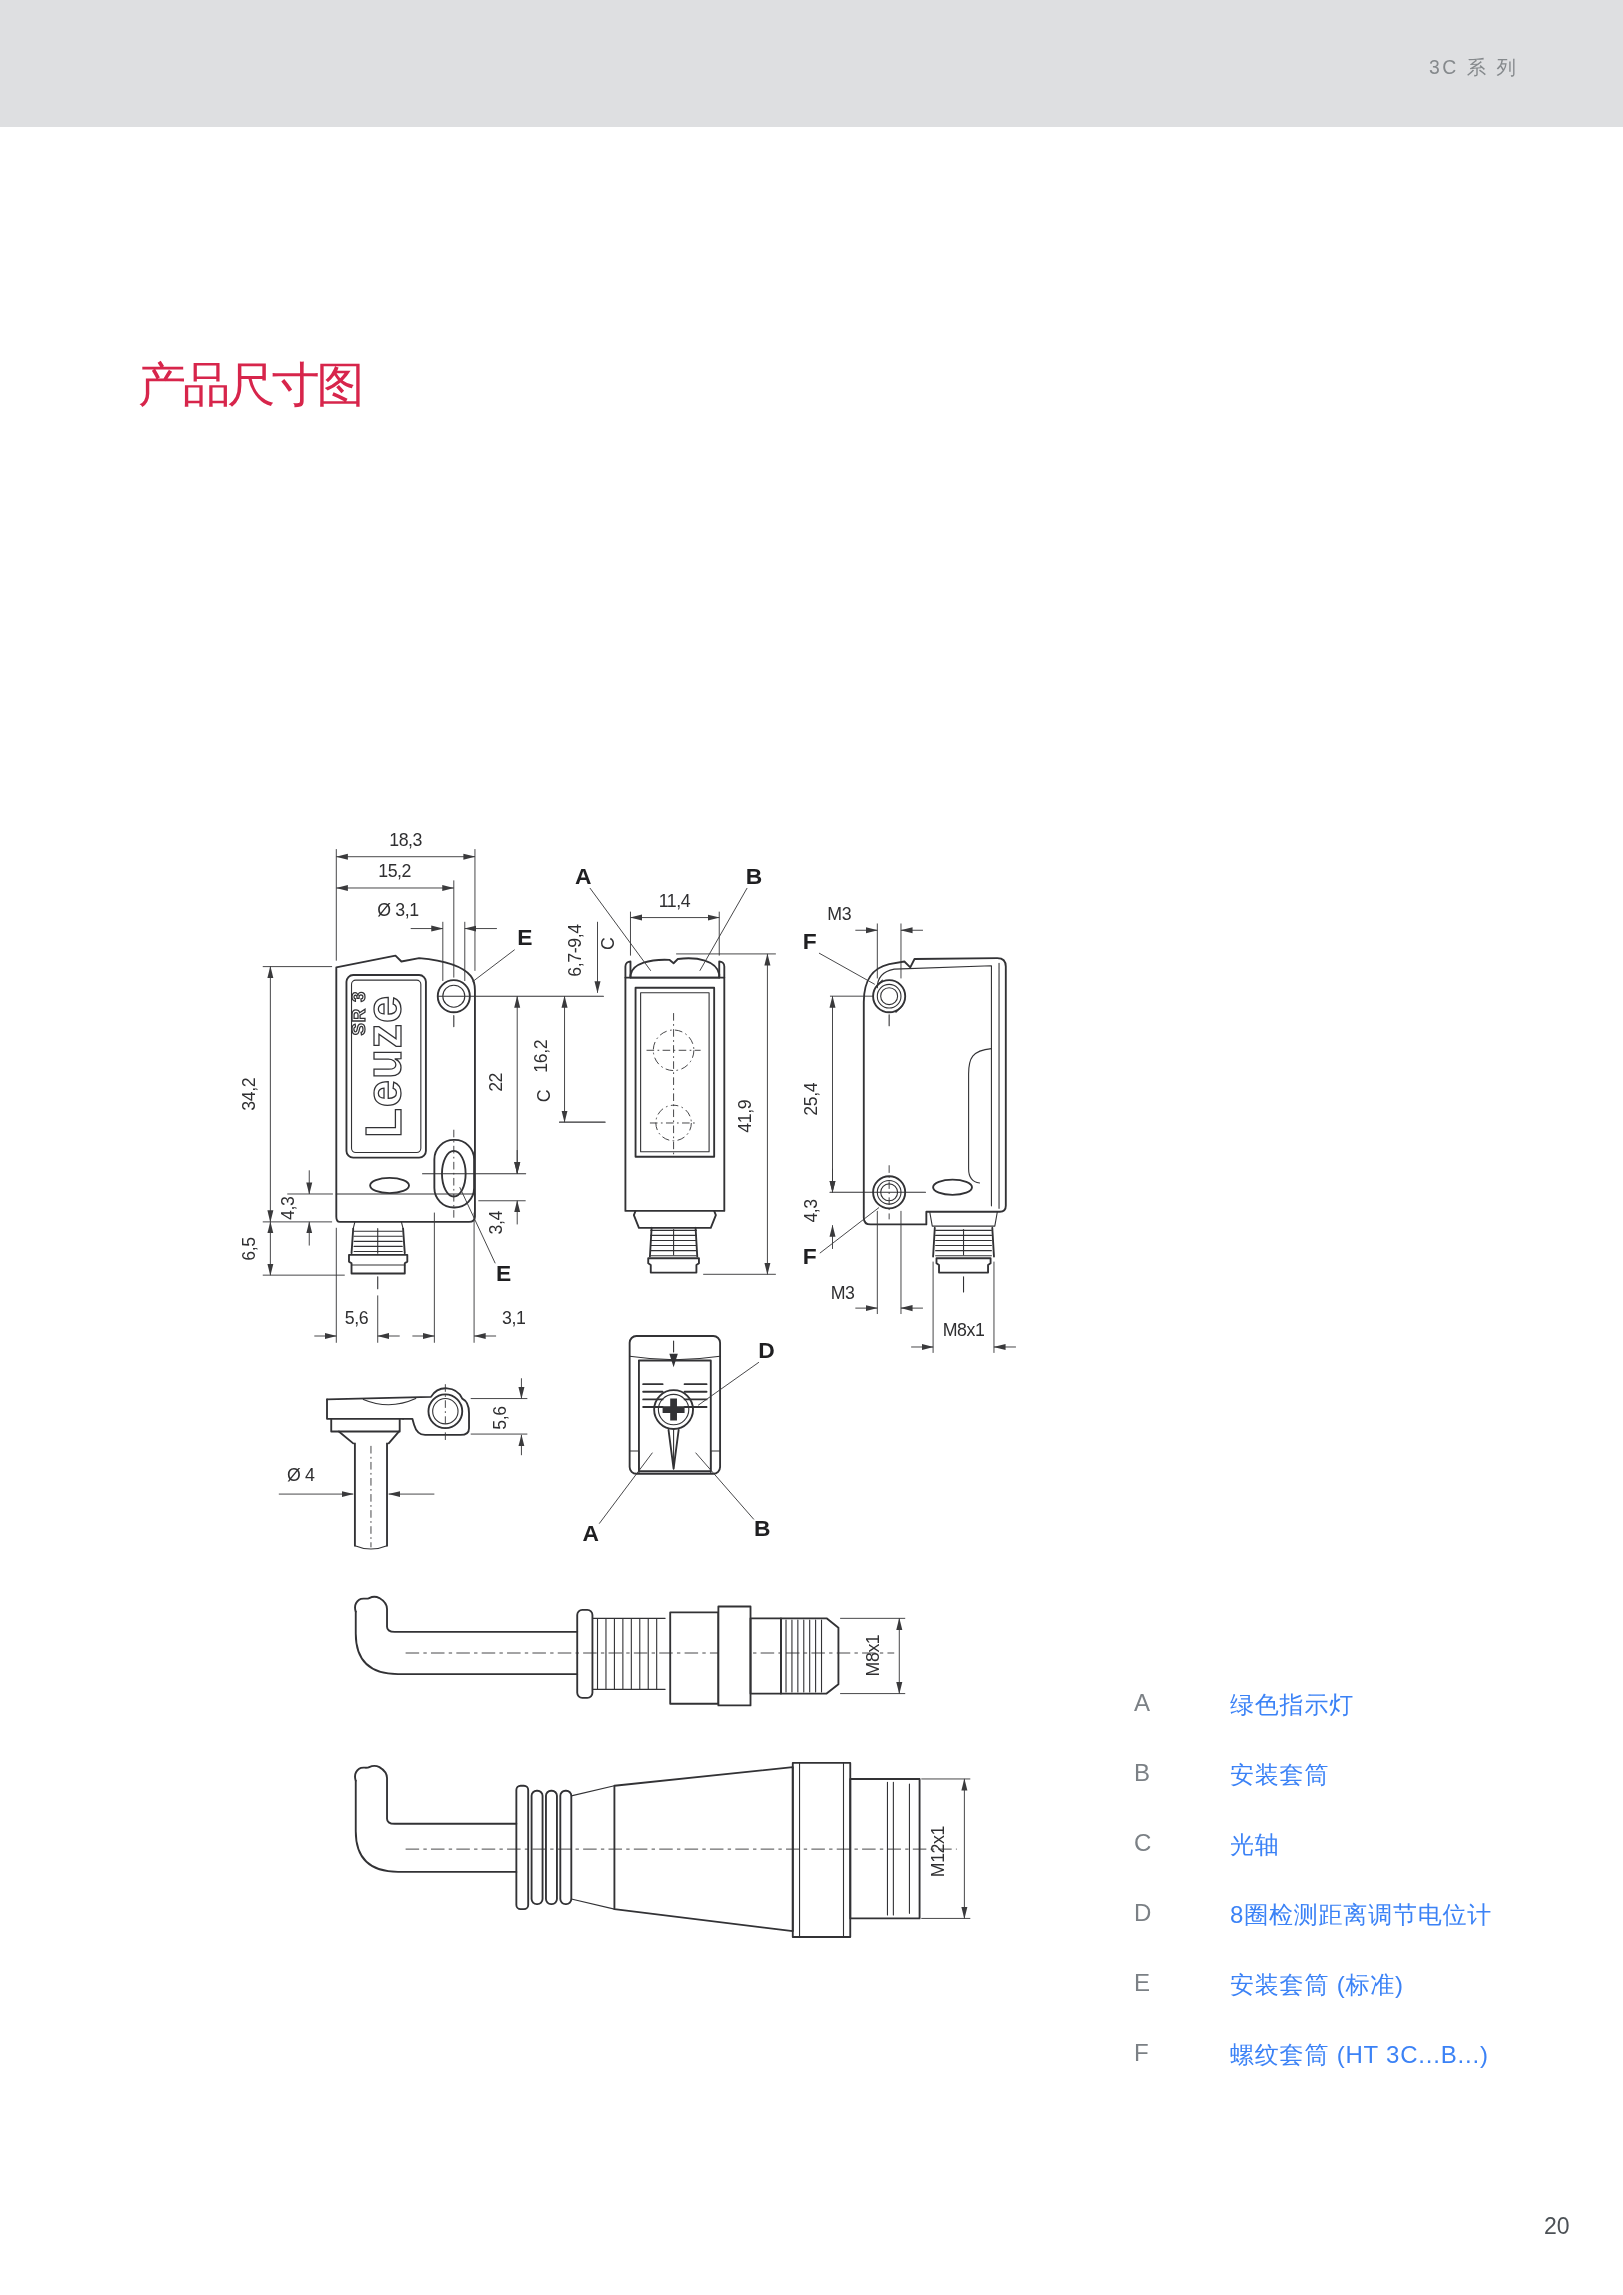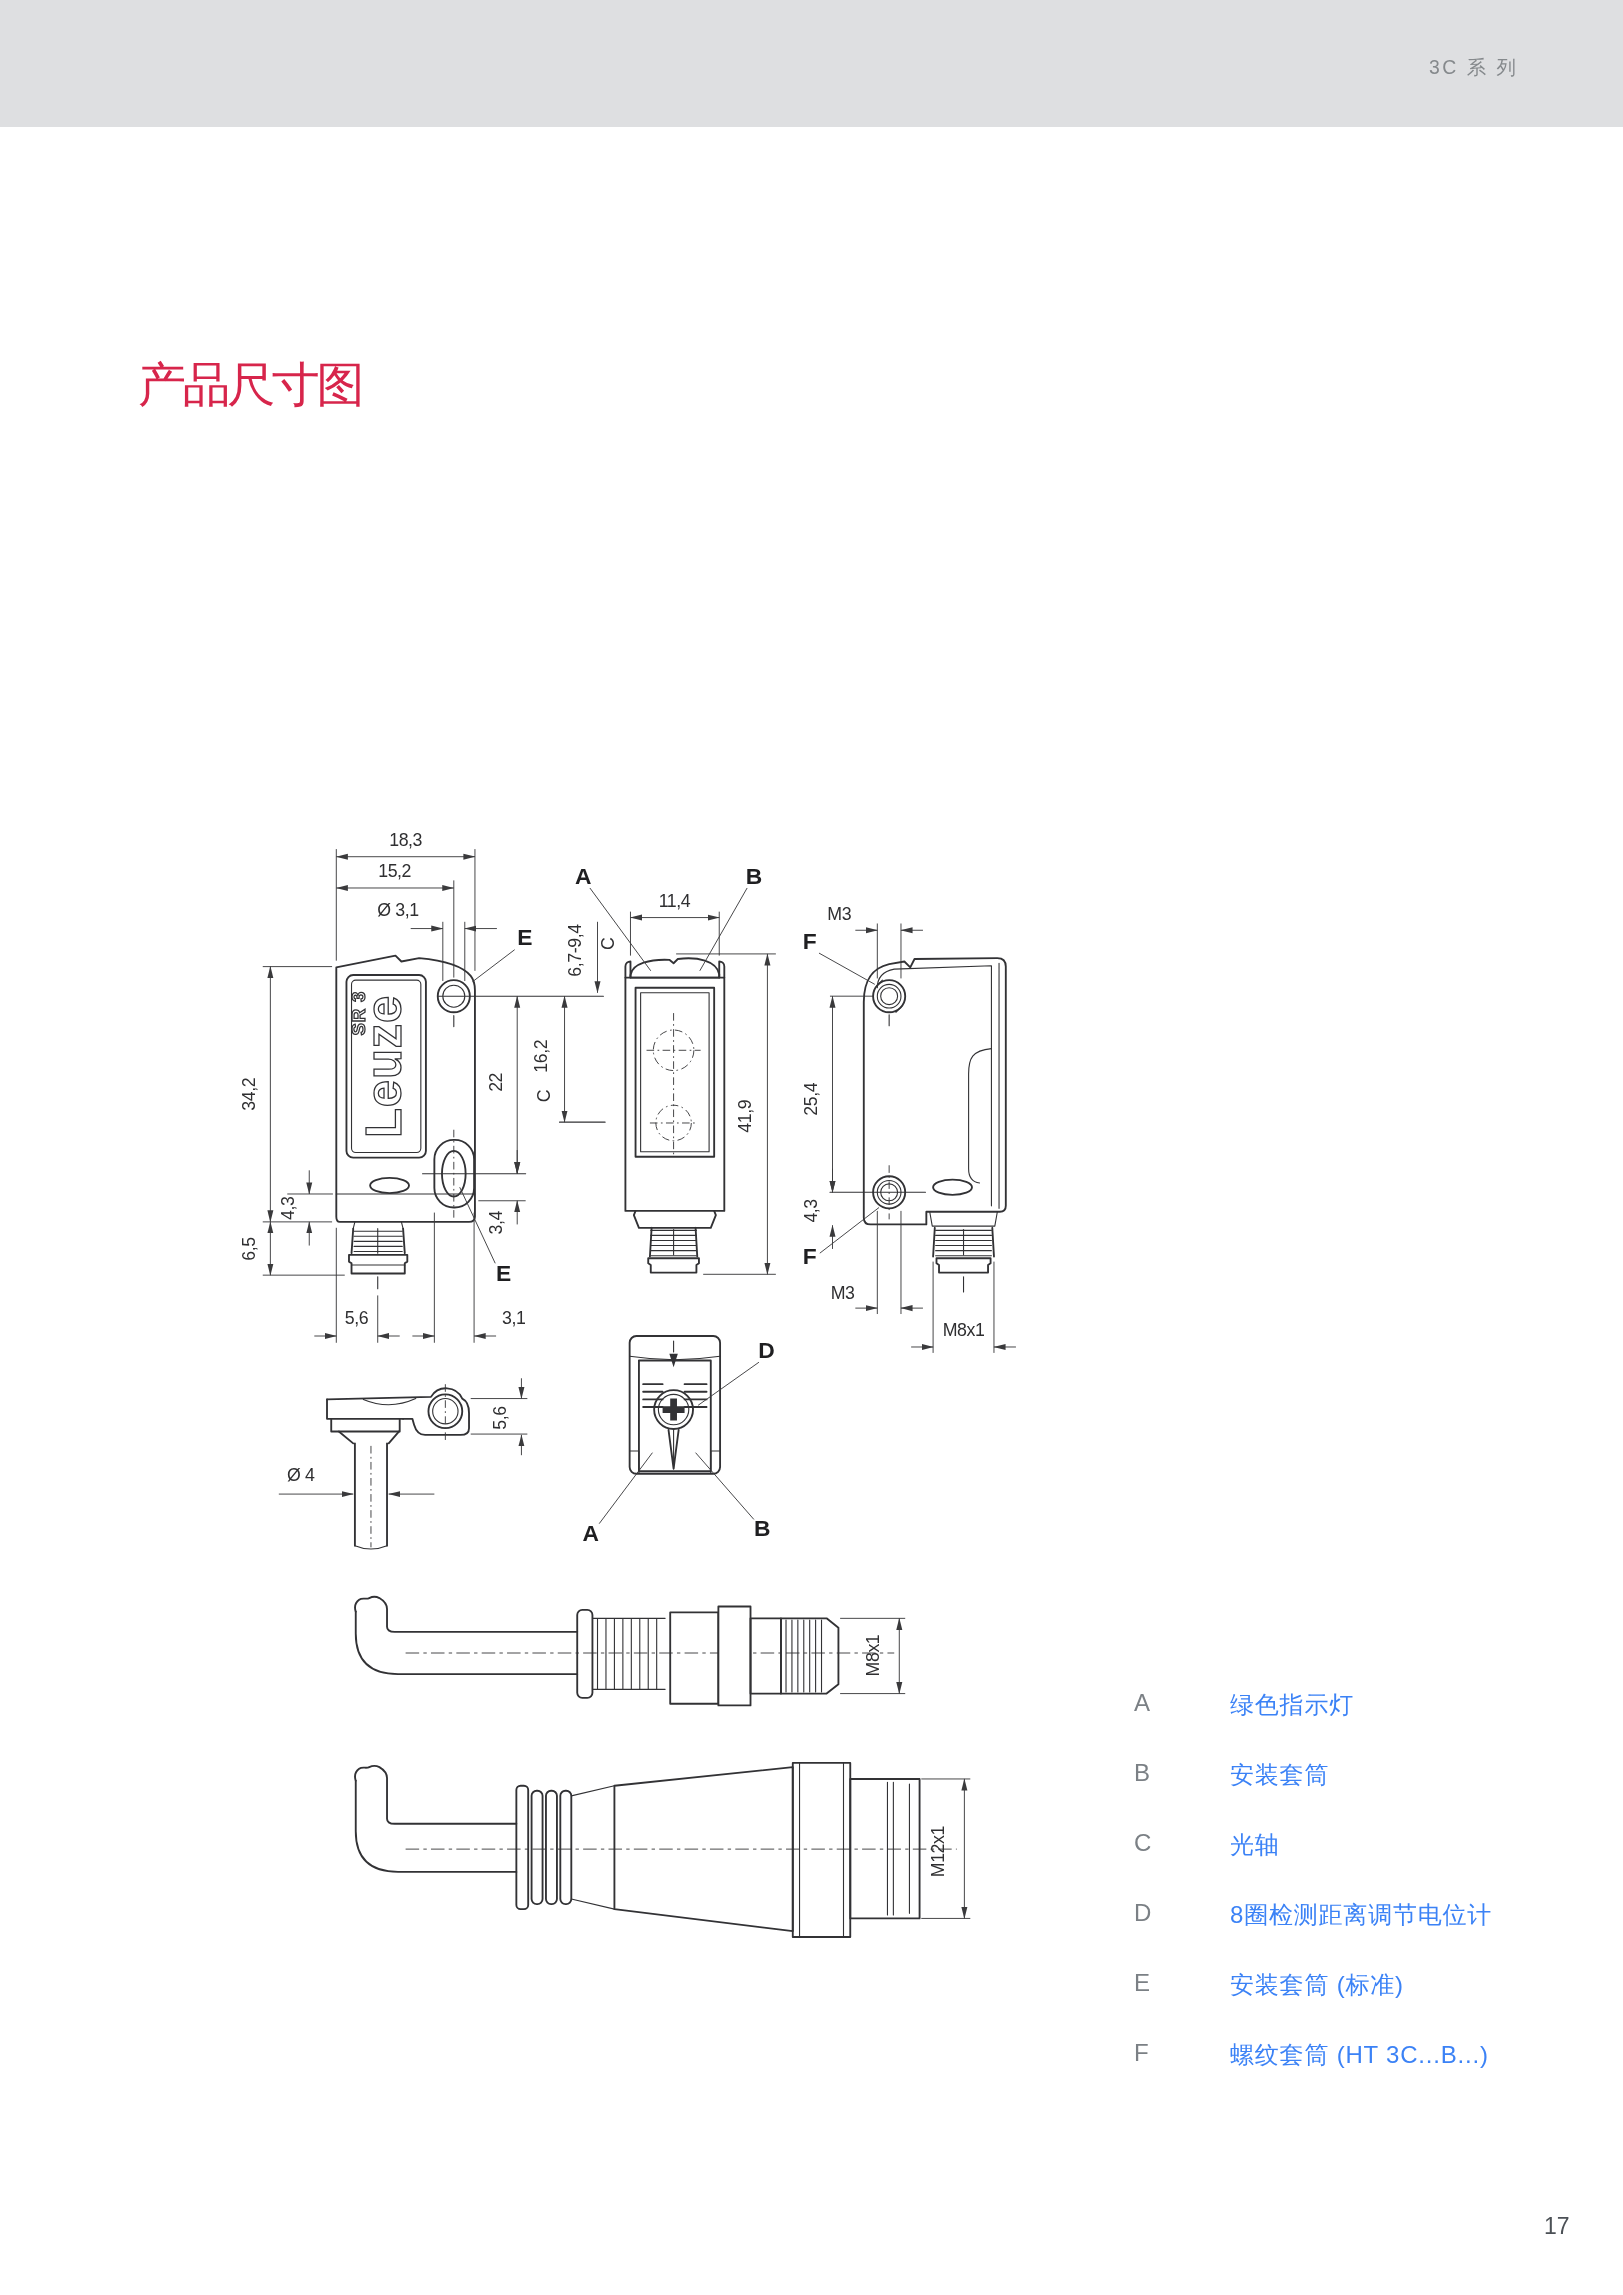--- a/index.html
+++ b/index.html
@@ -290,15 +290,15 @@
     <div class="lrow">
       <span class="lkey">E</span>
       <span class="llabel">安装套筒 (标准)</span>
     </div>
     <div class="lrow">
       <span class="lkey">F</span>
       <span class="llabel">螺纹套筒 (HT 3C...B...)</span>
     </div>
   </div>
 
-  <div class="pagenum">17</div>
+  <div class="pagenum">20</div>
 </div>
 
 
 </body></html>

